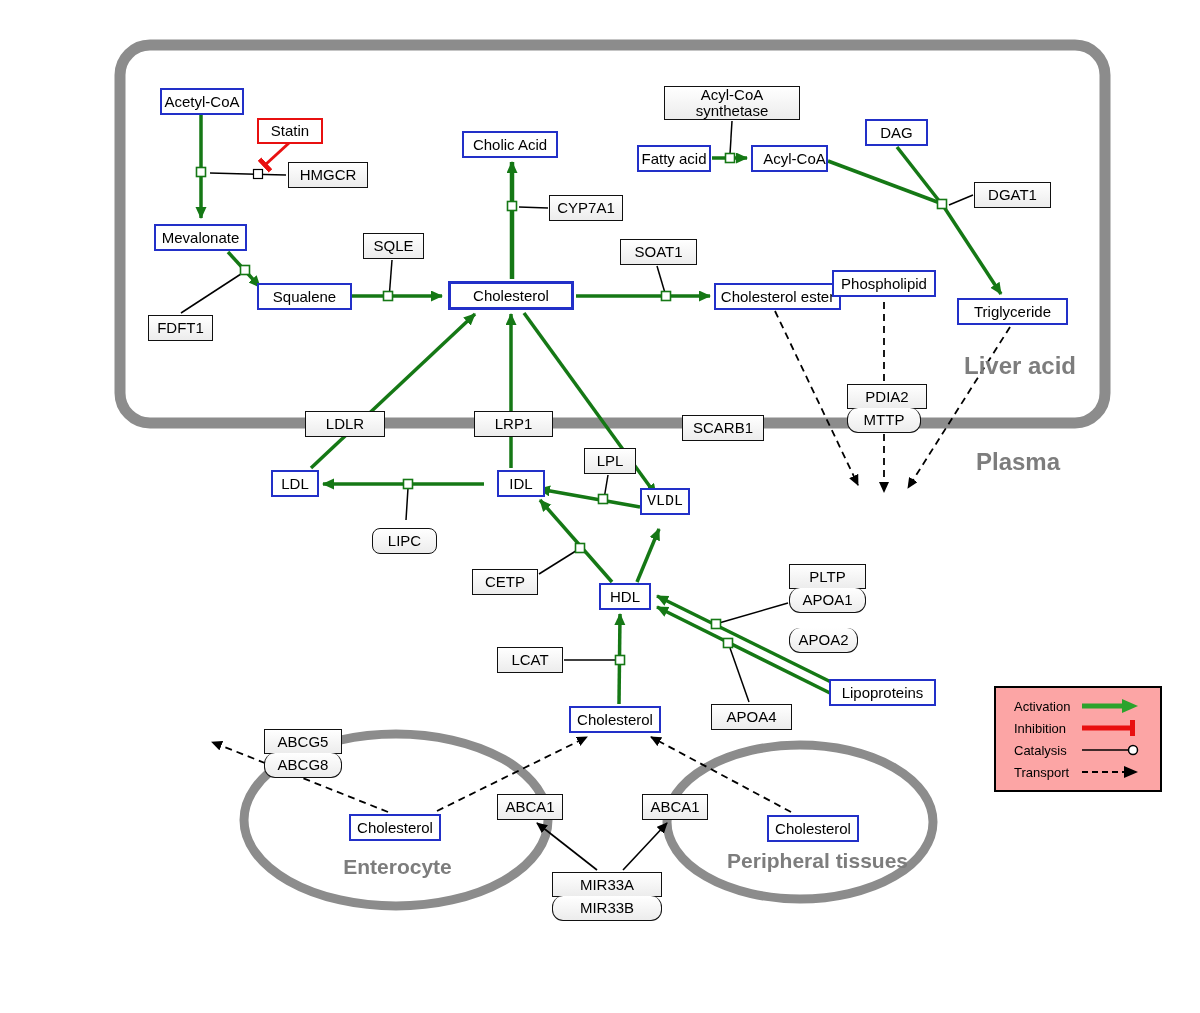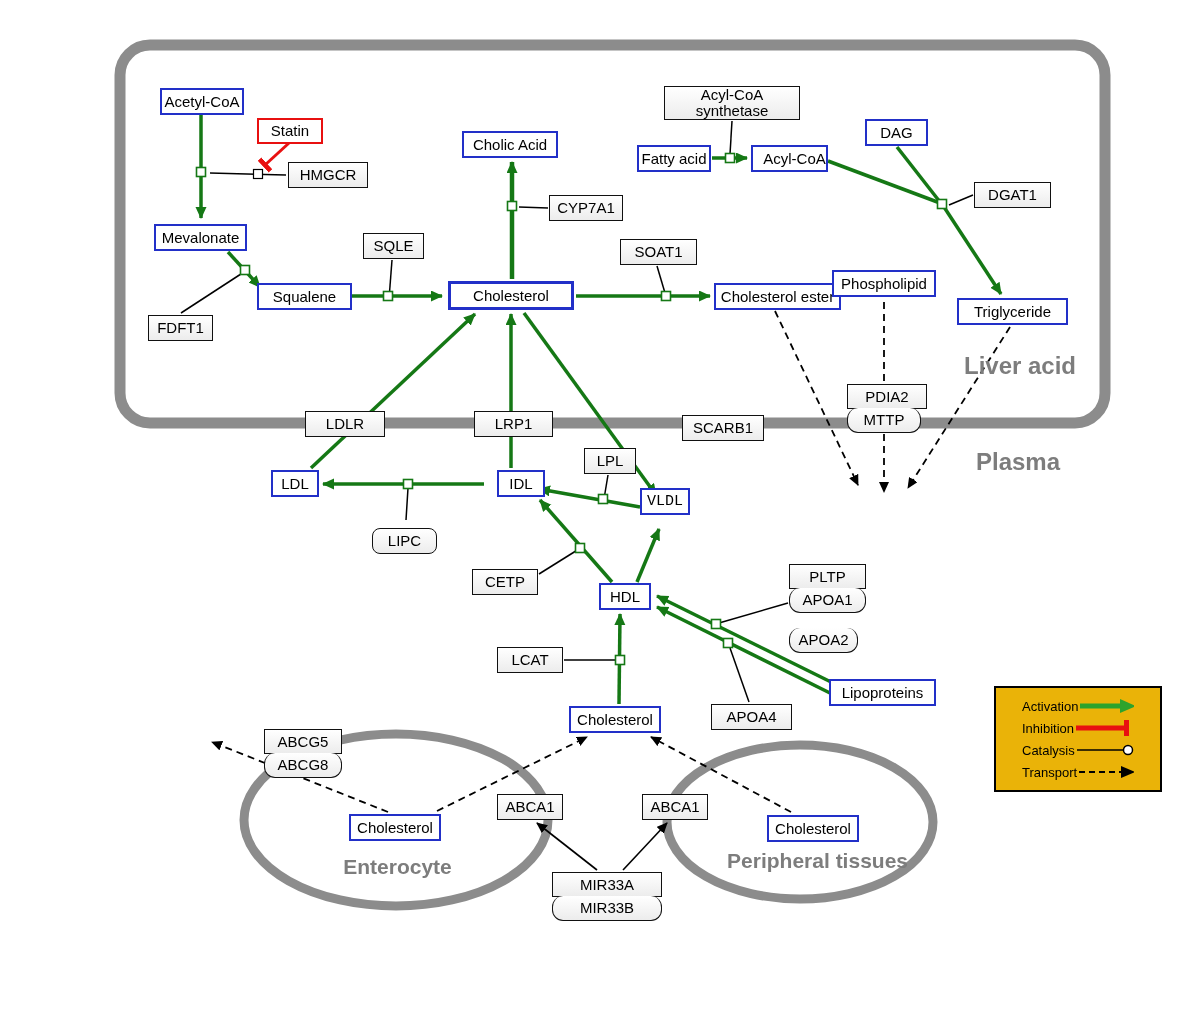--- a/index.html
+++ b/index.html
@@ -14,22 +14,22 @@
   .gb{border:1px solid #111;background:linear-gradient(#ffffff 0%,#ececec 100%);} 
   .rb{border:2px solid #e81010;}           
   .stacked{border-top:none;border-radius:11px;}
   .region-label{position:absolute;z-index:3;color:#7d7d7d;font-weight:bold;text-align:center;}
   #apo-table{position:absolute;z-index:3;display:grid;grid-template-columns:1fr 1fr;
              grid-template-rows:1fr 1fr 1fr;border:1px solid #000;box-sizing:border-box;}
   .tc{display:flex;align-items:center;justify-content:center;font-size:15px;
       background:linear-gradient(#ffffff 0%,#ececec 100%);box-sizing:border-box;}
   .tc.c-left{border-left:1px solid #000;}
   .tc.c-bottom{border-bottom:1px solid #000;}
-  #legend{position:absolute;z-index:3;border:2px solid #000;background:#eab308;
-          box-sizing:border-box;padding:7px 26px;display:flex;flex-direction:column;
+  #legend{position:absolute;z-index:3;border:2px solid #000;background:#fca5a5;
+          box-sizing:border-box;padding:7px 18px;display:flex;flex-direction:column;
           justify-content:space-between;}
   .legend-row{display:flex;align-items:center;justify-content:space-between;height:22px;}
   .legend-row span{font-size:13px;color:#000;}
 </style>
 </head>
 <body>
 
 <div id="canvas">
 
   <svg id="edges" width="1200" height="1013">

